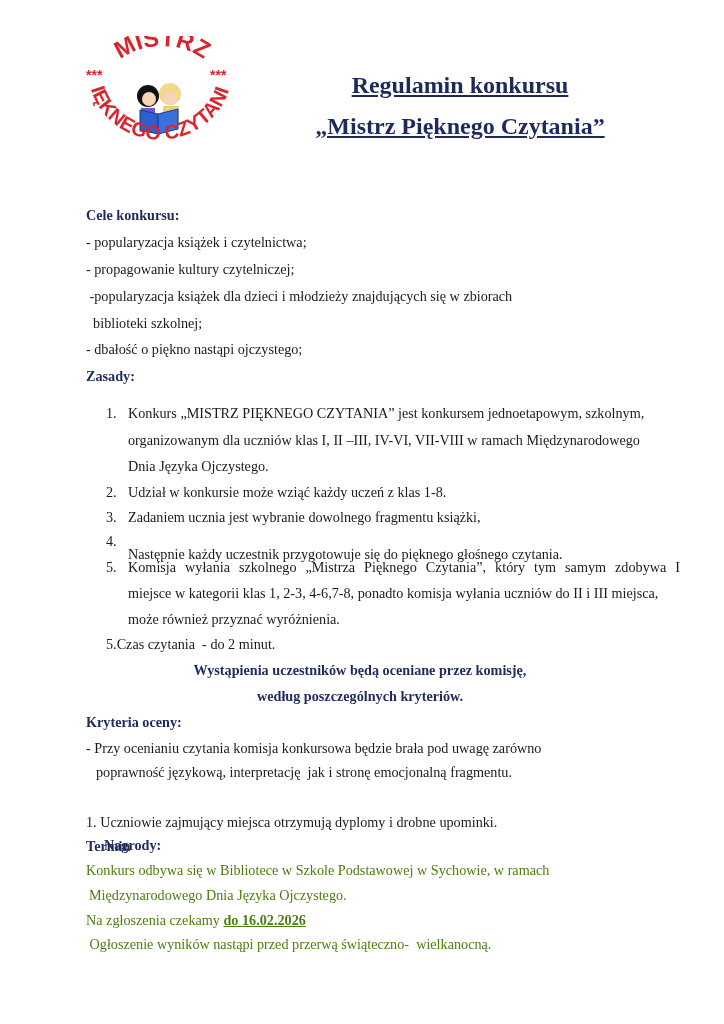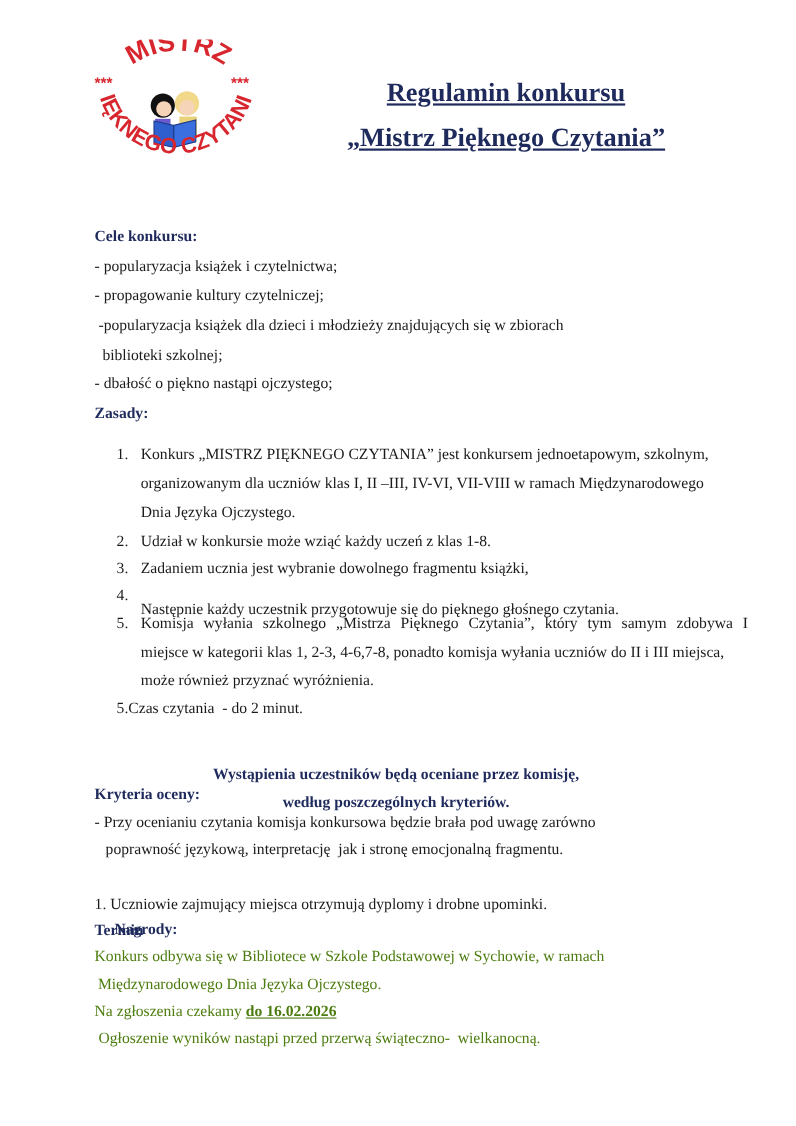--- a/index.html
+++ b/index.html
@@ -8,21 +8,21 @@
   .logo { position: absolute; left: 78px; top: 36px; width: 165px; height: 140px; }
   .title { position: absolute; left: 300px; width: 320px; text-align: center;
            font-weight: bold; font-size: 24px; color: #1f2a5c; text-decoration: underline; }
   .t1 { top: 72px; }
   .t2 { top: 113px; }
   .line { position: absolute; font-size: 14.2px; white-space: nowrap; }
   .heading { font-weight: bold; color: #1f2a5c; }
   .navy { color: #4d7c0f; }
   .num { position: absolute; font-size: 14.2px; }
   .center-bold { position: absolute; left: 80px; width: 560px; text-align: center;
-                 font-weight: bold; font-size: 14.2px; color: #1f2a5c; margin-top: 34px; }
+                 font-weight: bold; font-size: 14.2px; color: #1f2a5c; }
   .ul-bold { font-weight: bold; text-decoration: underline; margin-top: 32px; }
   .justify { text-align-last: justify; text-align: justify; display: inline-block; }
 </style>
 </head>
 <body>
 
 <div class="logo">
   <svg width="165" height="140" viewBox="0 0 165 140">
     <defs>
       <path id="arcTop" d="M 22 62 A 62 52 0 0 1 146 62"></path>

